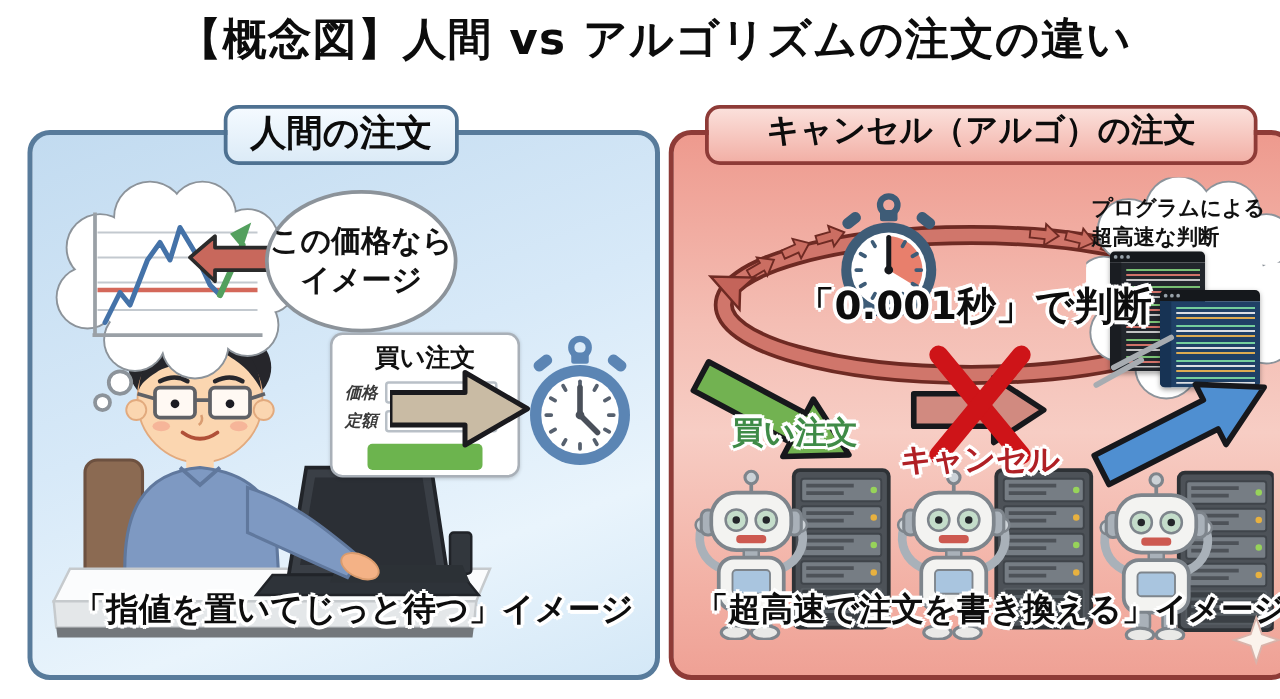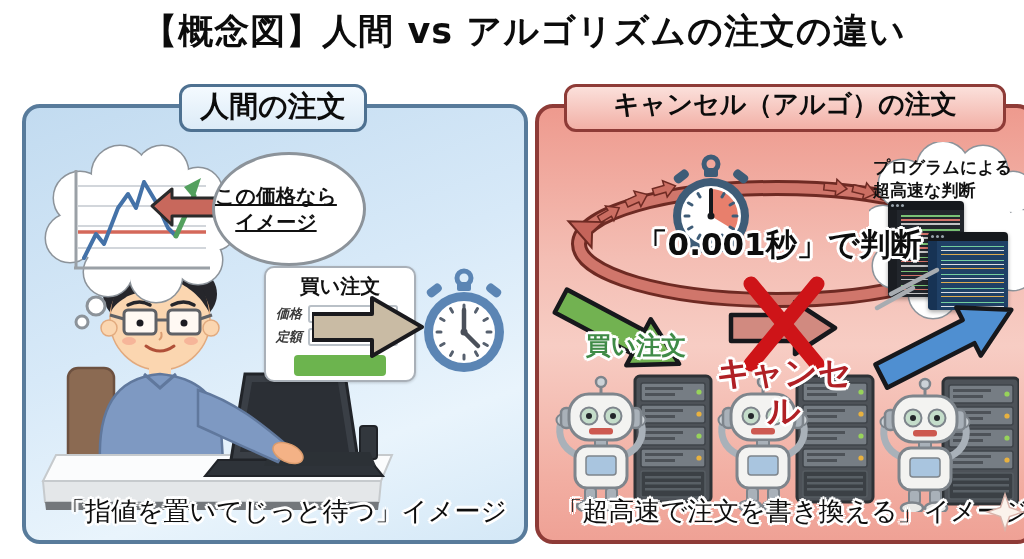--- a/index.html
+++ b/index.html
@@ -15,39 +15,39 @@
   .panel.algo{left:523px;width:492px;border:4px solid #8e3b37;
     background:linear-gradient(180deg,#ee9a8e 0%,#f4beb4 35%,#f7cdc4 55%,#f2afa3 85%,#efa195 100%);}
   .pill{position:absolute;top:84px;display:flex;justify-content:center;
         border-radius:12px;font-weight:900;color:#0c0c0c;z-index:7;}
   .pill.human{left:167px;width:182px;height:42px;border:3px solid #4e7191;font-size:29px;
         background:linear-gradient(#f4faff,#dcebf7);}
   .pill.algo{left:552px;width:436px;height:42px;border:3px solid #8e3b37;font-size:26px;
         background:linear-gradient(#fbe0db,#f2b0a6);}
   .otl{text-shadow:-2px -2px 0 #fff,0 -2px 0 #fff,2px -2px 0 #fff,-2px 0 0 #fff,2px 0 0 #fff,
        -2px 2px 0 #fff,0 2px 0 #fff,2px 2px 0 #fff,-3px 0 0 #fff,3px 0 0 #fff,0 3px 0 #fff,0 -3px 0 #fff;}
-  .caption{position:absolute;left:0;right:0;top:386px;text-align:center;font-size:26px;
-           font-weight:400;color:#0d0d0d;z-index:6;padding-left:16px;}
+  .caption{position:absolute;left:0;right:0;top:362px;text-align:center;font-size:26px;
+           font-weight:700;color:#0d0d0d;z-index:6;padding-left:16px;}
   
   .speech{position:absolute;left:186px;top:44px;width:148px;height:108px;border-radius:50%;
           background:#fff;border:3px solid #8c939a;z-index:3;display:flex;align-items:center;
-          justify-content:flex-start;text-align:center;font-size:20px;font-weight:900;line-height:1.3;text-decoration:underline;}
+          justify-content:center;text-align:center;font-size:24px;font-weight:900;line-height:1.3;}
   .form-card{position:absolute;left:238px;top:158px;width:148px;height:112px;background:#fff;
              border:2px solid #a9b0b8;border-radius:10px;z-index:2;box-shadow:0 1px 3px rgba(0,0,0,.18);}
   .form-title{text-align:center;font-size:20px;font-weight:900;margin-top:5px;}
   .form-row{display:flex;align-items:center;gap:6px;margin:5px 0 0 10px;}
   .form-label{font-size:13px;font-weight:700;color:#3a3a3a;font-style:italic;}
   .form-input{width:86px;height:14px;background:#fff;border:2px solid #b9c0c7;border-radius:3px;}
   .form-btn{width:92px;height:21px;background:#6cb44e;border-radius:4px;margin:9px auto 0;}
   
   .decision{position:absolute;left:40px;top:116px;width:400px;text-align:center;
             font-size:31px;font-weight:700;color:#0d0d0d;z-index:5;}
   .lbl{position:absolute;font-weight:900;z-index:6;text-align:center;line-height:1.15;}
   .lbl.buy{left:22px;top:224px;width:150px;font-size:25px;color:#3f8b47;}
-  .lbl.cancel{left:170px;top:246px;width:150px;font-size:33px;color:#b02025;}
+  .lbl.cancel{left:170px;top:246px;width:150px;font-size:25px;color:#b02025;}
   .lbl.sell{left:335px;top:221px;width:152px;font-size:24px;color:#2e6cb4;}
   .progtxt{position:absolute;left:334px;top:48px;width:154px;font-size:17px;
            font-weight:900;line-height:1.35;z-index:3;color:#111;}
   .codewin{position:absolute;border-radius:4px;overflow:hidden;z-index:3;box-shadow:0 2px 4px rgba(0,0,0,.35);}
   .codewin .bar{height:9px;background:#15181c;display:flex;align-items:center;gap:2px;padding:0 3px;}
   .codewin .dot{width:3px;height:3px;border-radius:50%;background:#98a2aa;}
   .codewin .code{position:absolute;top:9px;bottom:0;left:0;right:0;}
   .codewin .gut{position:absolute;left:0;top:9px;bottom:0;width:9px;background:#1a1d22;z-index:1;}
   .codewin .lines{position:absolute;top:12px;bottom:3px;left:13px;right:4px;z-index:2;}
   #cw1 .code{background:#22262c;}

